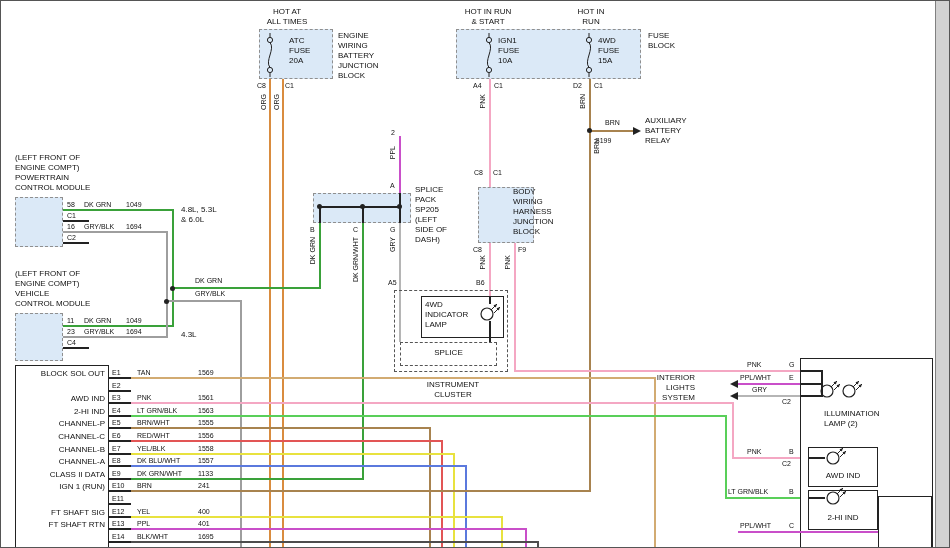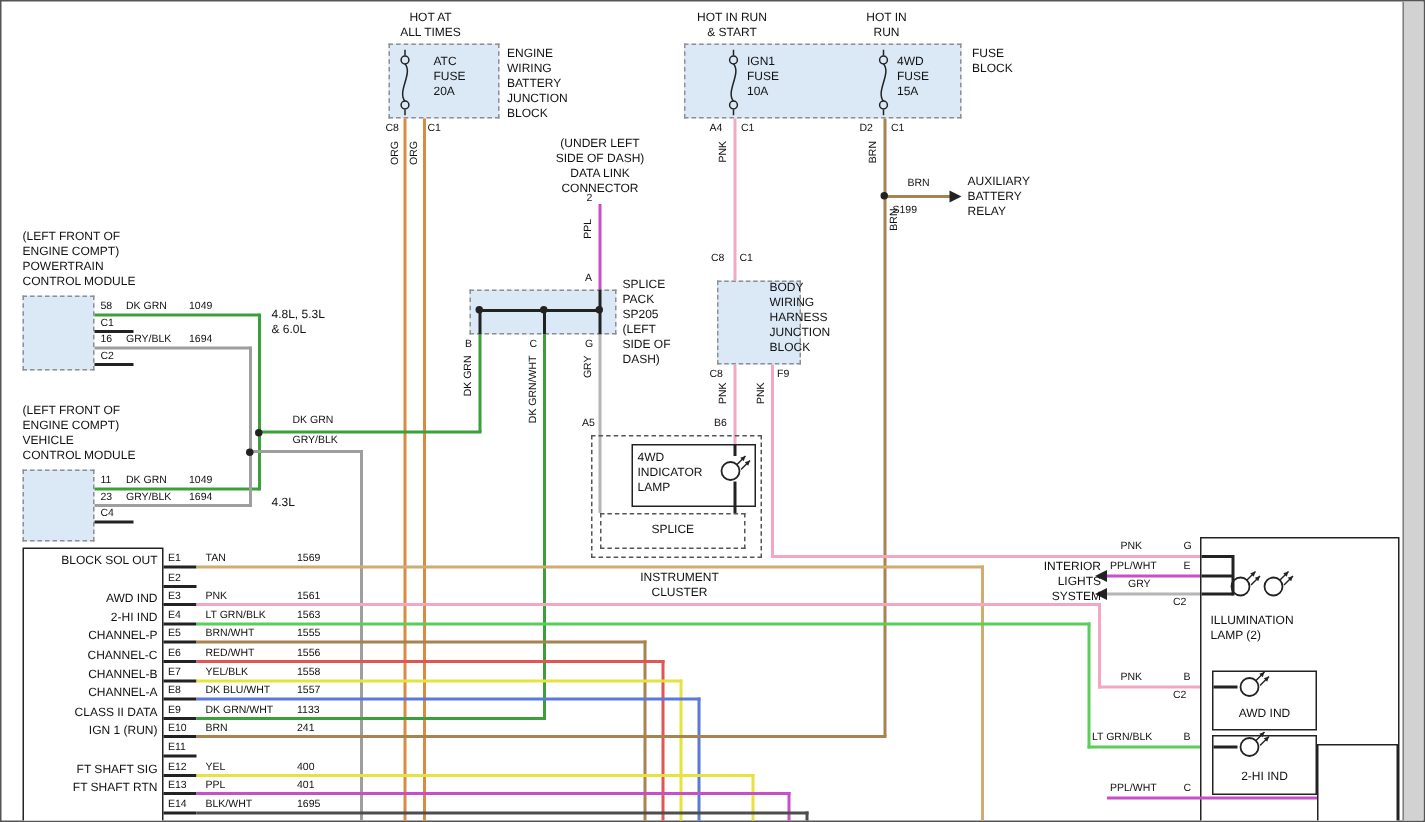--- a/index.html
+++ b/index.html
@@ -98,24 +98,20 @@
   <div class="wh c-brn" style="left:588px;top:129px;width:46px"></div>
   <div class="arrr" style="left:632px;top:126px"></div>
   <div class="dot" style="left:586px;top:127px"></div>
   <div class="t s" style="left:604px;top:118px">BRN</div>
   <div class="t" style="left:644px;top:115px">AUXILIARY
 BATTERY
 RELAY</div>
   <div class="t s" style="left:594px;top:136px">S199</div>
   <div class="vt" style="left:592px;top:138px">BRN</div>
 
-  <div class="t tc" style="left:367px;top:90px;width:64px">(UNDER LEFT
-SIDE OF DASH)
-DATA LINK
-CONNECTOR</div>
   <div class="t s" style="left:390px;top:128px">2</div>
   <div class="wv c-ppl" style="left:398px;top:135px;height:57px"></div>
   <div class="vt" style="left:388px;top:145px">PPL</div>
   <div class="t s" style="left:389px;top:181px">A</div>
 
   <div class="bx dash" style="left:312px;top:192px;width:98px;height:30px"></div>
   <div class="wh c-line" style="left:318px;top:205px;width:82px"></div>
   <div class="wv c-line" style="left:398px;top:192px;height:13px"></div>
   <div class="wv c-line" style="left:318px;top:207px;height:15px"></div>
   <div class="wv c-line" style="left:361px;top:207px;height:15px"></div>
@@ -335,21 +331,21 @@
   <div class="wh c-ppl" style="left:737px;top:382px;width:63px"></div>
   <div class="arrl" style="left:729px;top:379px"></div>
   <div class="t s" style="left:739px;top:373px">PPL/WHT</div>
   <div class="t s" style="left:788px;top:373px">E</div>
 
   <div class="wh c-gry" style="left:737px;top:394px;width:63px"></div>
   <div class="arrl" style="left:729px;top:391px"></div>
   <div class="t s" style="left:751px;top:385px">GRY</div>
   <div class="t s" style="left:781px;top:397px">C2</div>
 
-  <div class="t tr" style="left:683px;top:372px;width:50px">INTERIOR
+  <div class="t tr" style="left:644px;top:372px;width:50px">INTERIOR
 LIGHTS
 SYSTEM</div>
 
   <div class="bx solid" style="left:799px;top:357px;width:133px;height:195px"></div>
   <div class="wh c-line" style="left:800px;top:369px;width:21px"></div>
   <div class="wh c-line" style="left:800px;top:382px;width:21px"></div>
   <div class="wh c-line" style="left:800px;top:394px;width:21px"></div>
   <div class="wv c-line" style="left:820px;top:369px;height:27px"></div>
   <svg class="icon" width="24" height="24" viewBox="0 0 24 24" style="left:818px;top:378px">
     <circle cx="8" cy="12" r="6" fill="none" stroke="#222" stroke-width="1.2"></circle>
@@ -358,21 +354,21 @@
     <line x1="15" y1="11" x2="21" y2="5" stroke="#222"></line>
       <polygon points="21,5 17.5,6.2 19.8,8.5" fill="#222"></polygon>
   </svg>
   <svg class="icon" width="24" height="24" viewBox="0 0 24 24" style="left:840px;top:378px">
     <circle cx="8" cy="12" r="6" fill="none" stroke="#222" stroke-width="1.2"></circle>
     <line x1="12" y1="8" x2="18" y2="2" stroke="#222"></line>
       <polygon points="18,2 14.5,3.2 16.8,5.5" fill="#222"></polygon>
     <line x1="15" y1="11" x2="21" y2="5" stroke="#222"></line>
       <polygon points="21,5 17.5,6.2 19.8,8.5" fill="#222"></polygon>
   </svg>
-  <div class="t" style="left:806px;top:408px">ILLUMINATION
+  <div class="t" style="left:823px;top:408px">ILLUMINATION
 LAMP (2)</div>
 
   <div class="t s" style="left:746px;top:447px">PNK</div>
   <div class="t s" style="left:788px;top:447px">B</div>
   <div class="t s" style="left:781px;top:459px">C2</div>
   <div class="bx solid" style="left:807px;top:446px;width:70px;height:40px"></div>
   <div class="wh c-line" style="left:808px;top:456px;width:16px"></div>
   <svg class="icon" width="24" height="24" viewBox="0 0 24 24" style="left:824px;top:445px">
     <circle cx="8" cy="12" r="6" fill="none" stroke="#222" stroke-width="1.2"></circle>
     <line x1="12" y1="8" x2="18" y2="2" stroke="#222"></line>

